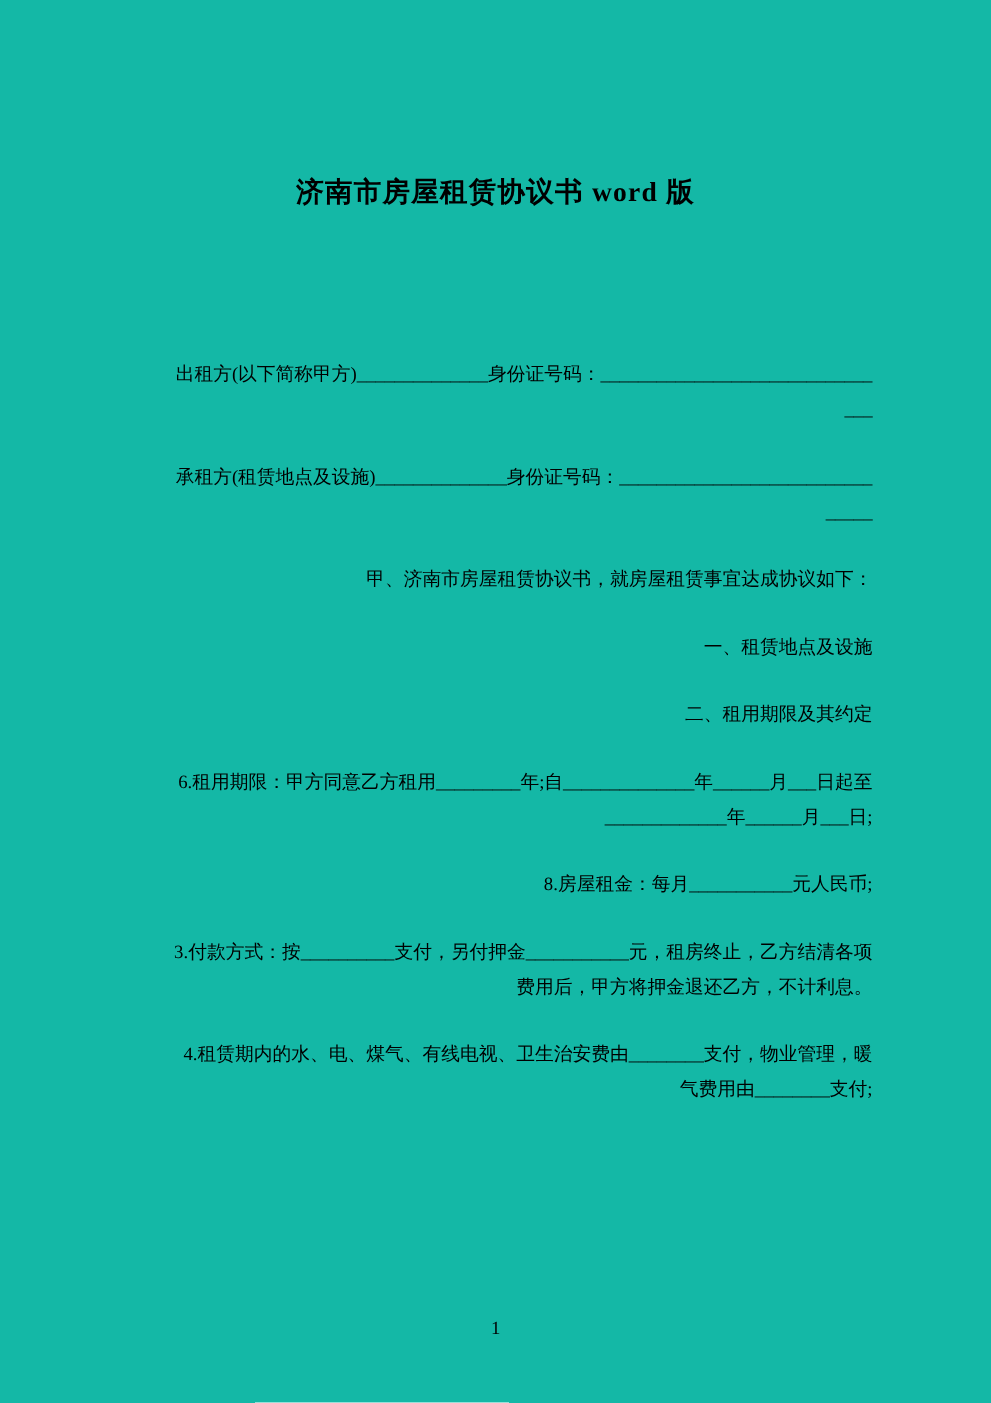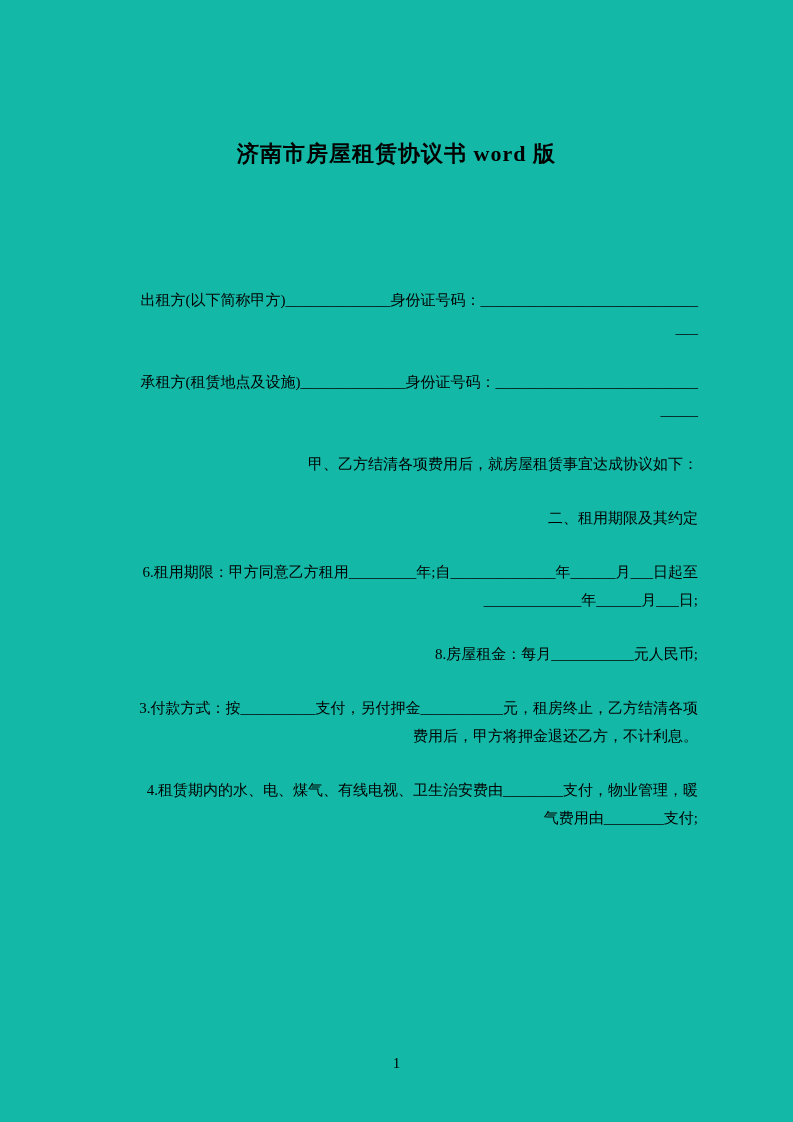--- a/index.html
+++ b/index.html
@@ -55,22 +55,23 @@
 <div class="page">
 
   <h1 class="doc-title">济南市房屋租赁协议书 word 版</h1>
 
   <div class="content">
 
     <p class="para">出租方(以下简称甲方)______________身份证号码：________________________________</p>
 
     <p class="para">承租方(租赁地点及设施)______________身份证号码：________________________________</p>
 
-    <p class="para">甲、乙方结清各项费用后，就房屋租赁事宜达成协议如下：</p>
+    <p class="para">甲、济南市房屋租赁协议书，就房屋租赁事宜达成协议如下：</p>
 
+    <p class="para">一、租赁地点及设施</p>
 
 
     <p class="para">二、租用期限及其约定</p>
 
     <p class="para">6.租用期限：甲方同意乙方租用_________年;自______________年______月___日起至_____________年______月___日;</p>
 
     <p class="para">8.房屋租金：每月___________元人民币;</p>
 
     <p class="para">3.付款方式：按__________支付，另付押金___________元，租房终止，乙方结清各项费用后，甲方将押金退还乙方，不计利息。</p>
 

